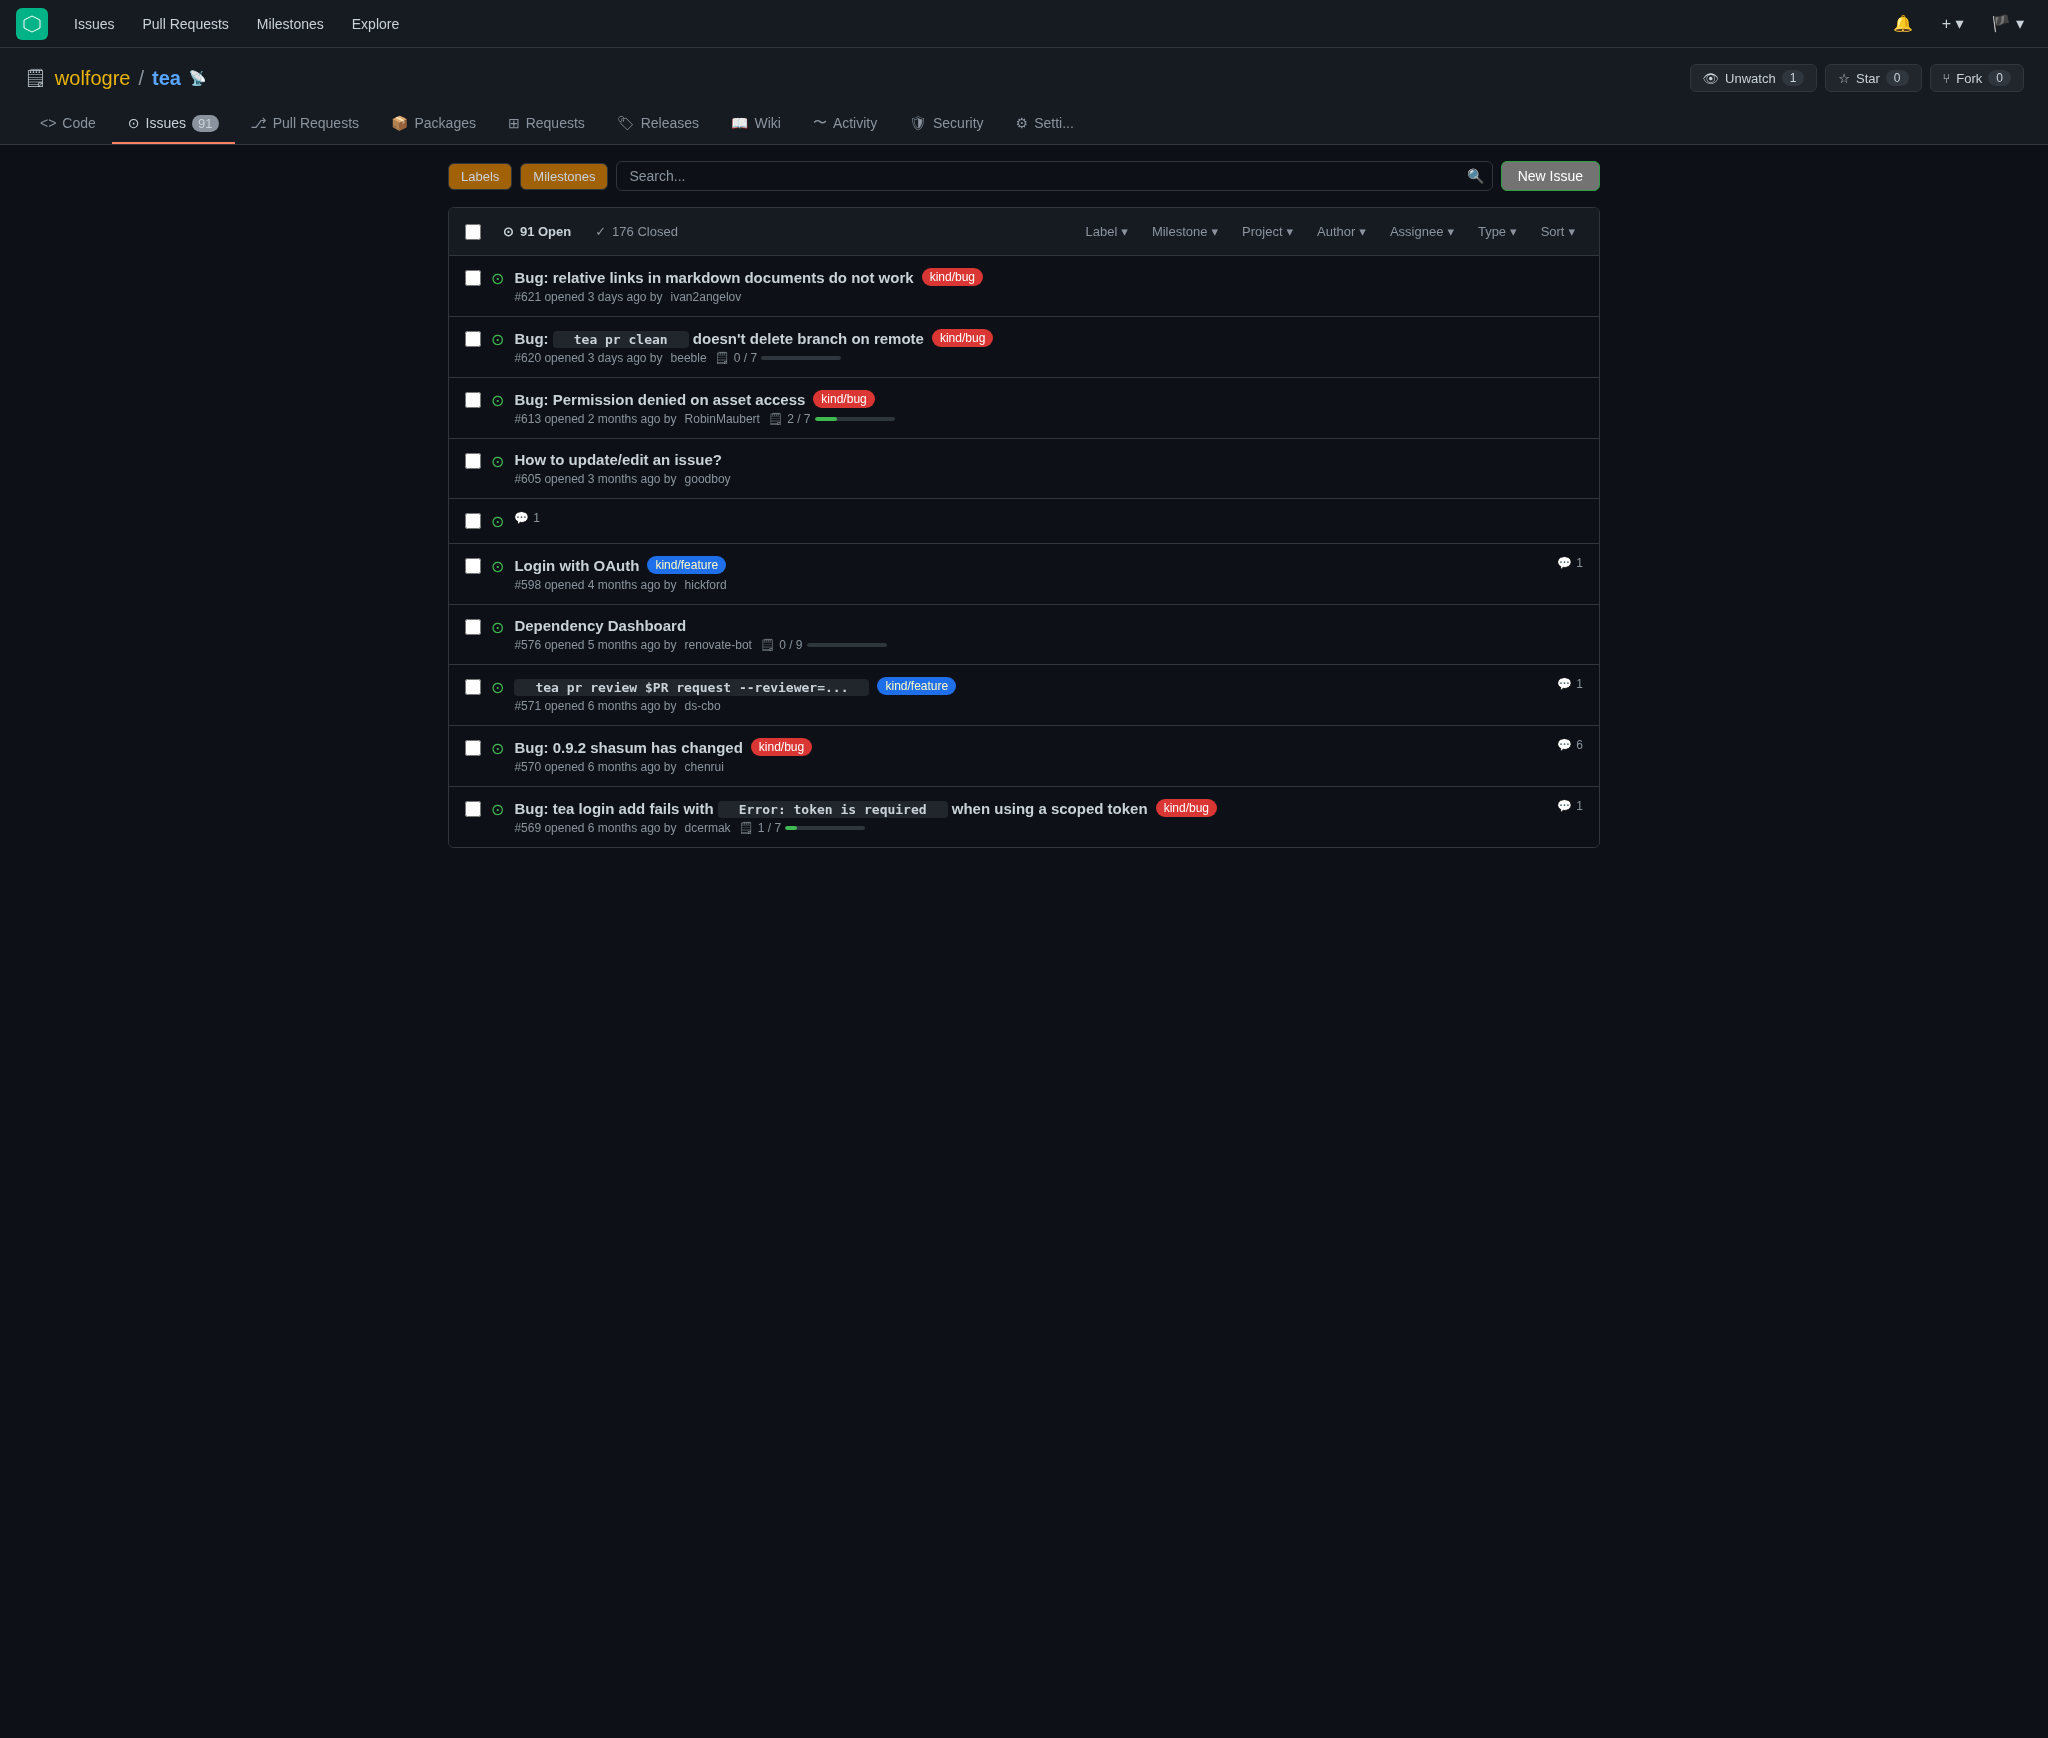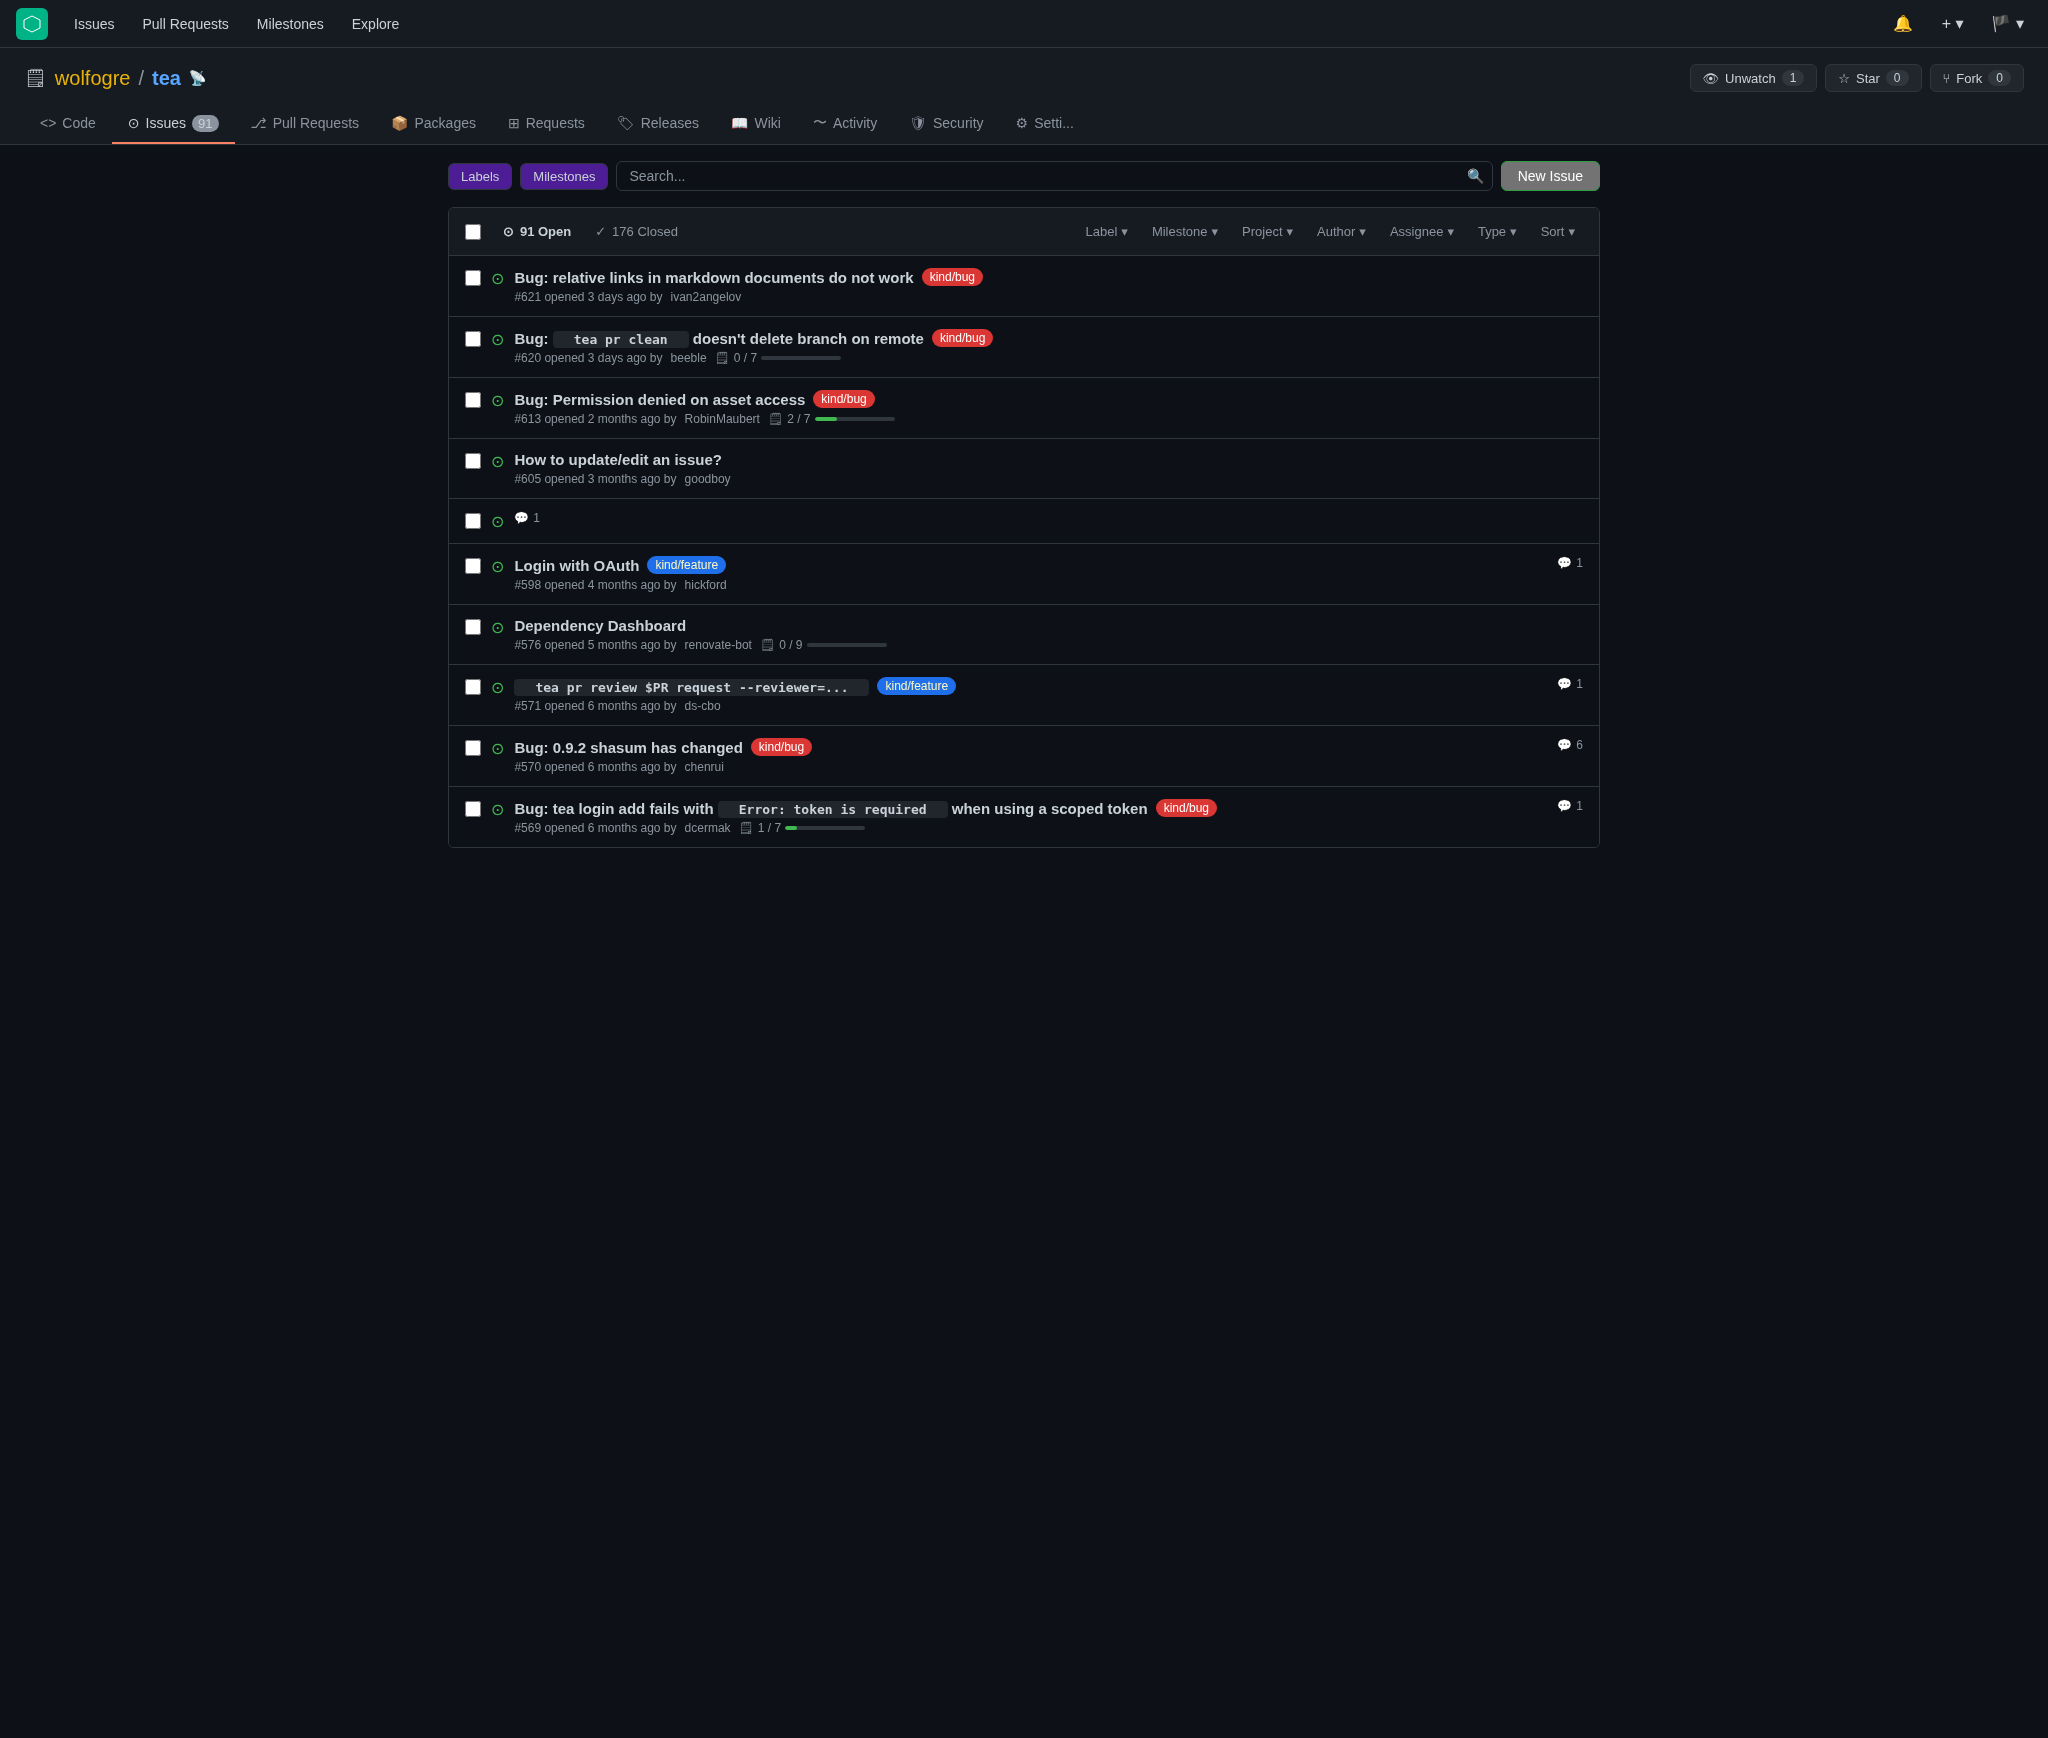--- a/index.html
+++ b/index.html
@@ -122,21 +122,21 @@
       margin: 0 auto;
       padding: 16px 24px;
     }
 
     
     .filter-bar {
       display: flex; align-items: center; gap: 8px;
       margin-bottom: 16px;
     }
     .filter-btn {
-      background: #4c1d95;
+      background: #a16207;
       border: 1px solid #30363d;
       border-radius: 6px;
       color: #c9d1d9;
       padding: 5px 12px;
       cursor: pointer;
       font-size: 13px;
     }
     .search-container {
       flex: 1;
       position: relative;

